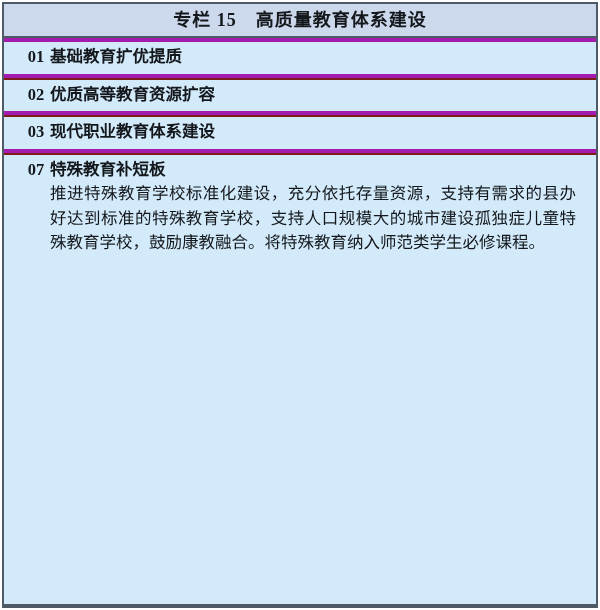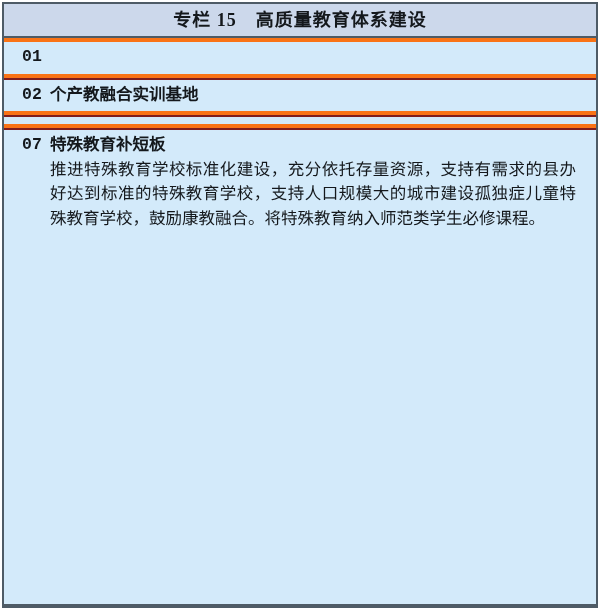--- a/index.html
+++ b/index.html
@@ -13,21 +13,21 @@
     color: #14181c;
   }
   .panel {
     position: absolute;
     left: 2px;
     top: 2px;
     width: 592px;
     height: 600px;
     border: 2px solid #4e5b66;
     border-bottom-width: 4px;
-    background: #f97316;
+    background: #a21caf;
     display: flex;
     flex-direction: column;
     box-sizing: content-box;
   }
   .panel-header {
     flex: 0 0 auto;
     height: 32px;
     line-height: 32px;
     background: #ccd8eb;
     border-bottom: 2px solid #4e5b66;
@@ -51,49 +51,55 @@
     flex: 1 1 auto; 
   }
   .sec-head {
     display: flex;
     margin-left: -28px;
     font-weight: bold;
   }
   .sec-num {
     width: 28px;
     flex: 0 0 28px;
-    font-family: Liberation Mono, monospace;
+    font-family: Liberation Serif, serif;
+    text-align: center;
   }
   .sec-body {
     margin: 0;
     text-align: justify;
     text-justify: inter-ideograph;
   }
 </style>
 </head>
 <body>
 
 <div class="panel">
 
   <div class="panel-header">专栏 15　高质量教育体系建设</div>
 
   <section class="sec">
     <div class="sec-head">
       <span class="sec-num">01</span>
+      <span class="sec-title">基础教育扩优提质</span>
     </div>
   </section>
 
   <section class="sec">
     <div class="sec-head">
       <span class="sec-num">02</span>
-      <span class="sec-title">个产教融合实训基地</span>
+      <span class="sec-title">优质高等教育资源扩容</span>
     </div>
   </section>
 
   <section class="sec">
+    <div class="sec-head">
+      <span class="sec-num">03</span>
+      <span class="sec-title">现代职业教育体系建设</span>
+    </div>
   </section>
 
   <section class="sec">
     <div class="sec-head">
       <span class="sec-num">07</span>
       <span class="sec-title">特殊教育补短板</span>
     </div>
     <p class="sec-body">推进特殊教育学校标准化建设，充分依托存量资源，支持有需求的县办好达到标准的特殊教育学校，支持人口规模大的城市建设孤独症儿童特殊教育学校，鼓励康教融合。将特殊教育纳入师范类学生必修课程。</p>
   </section>
 

